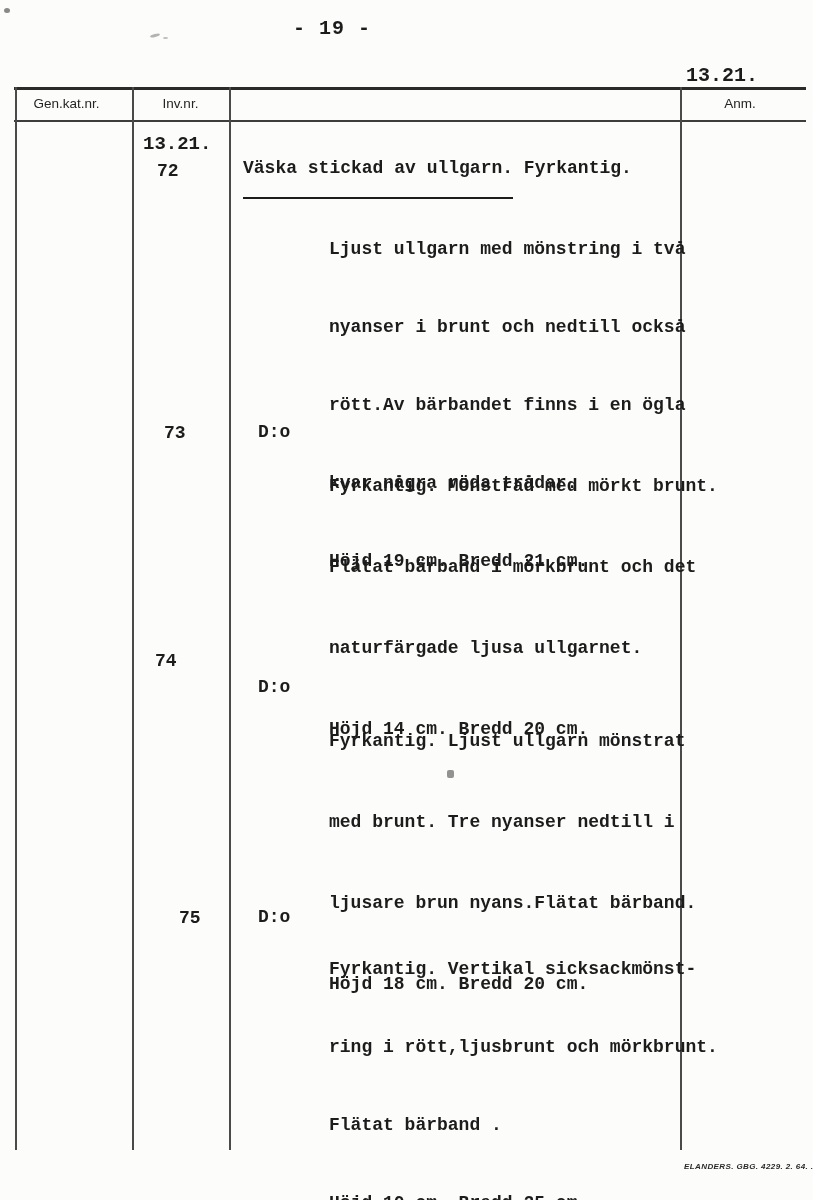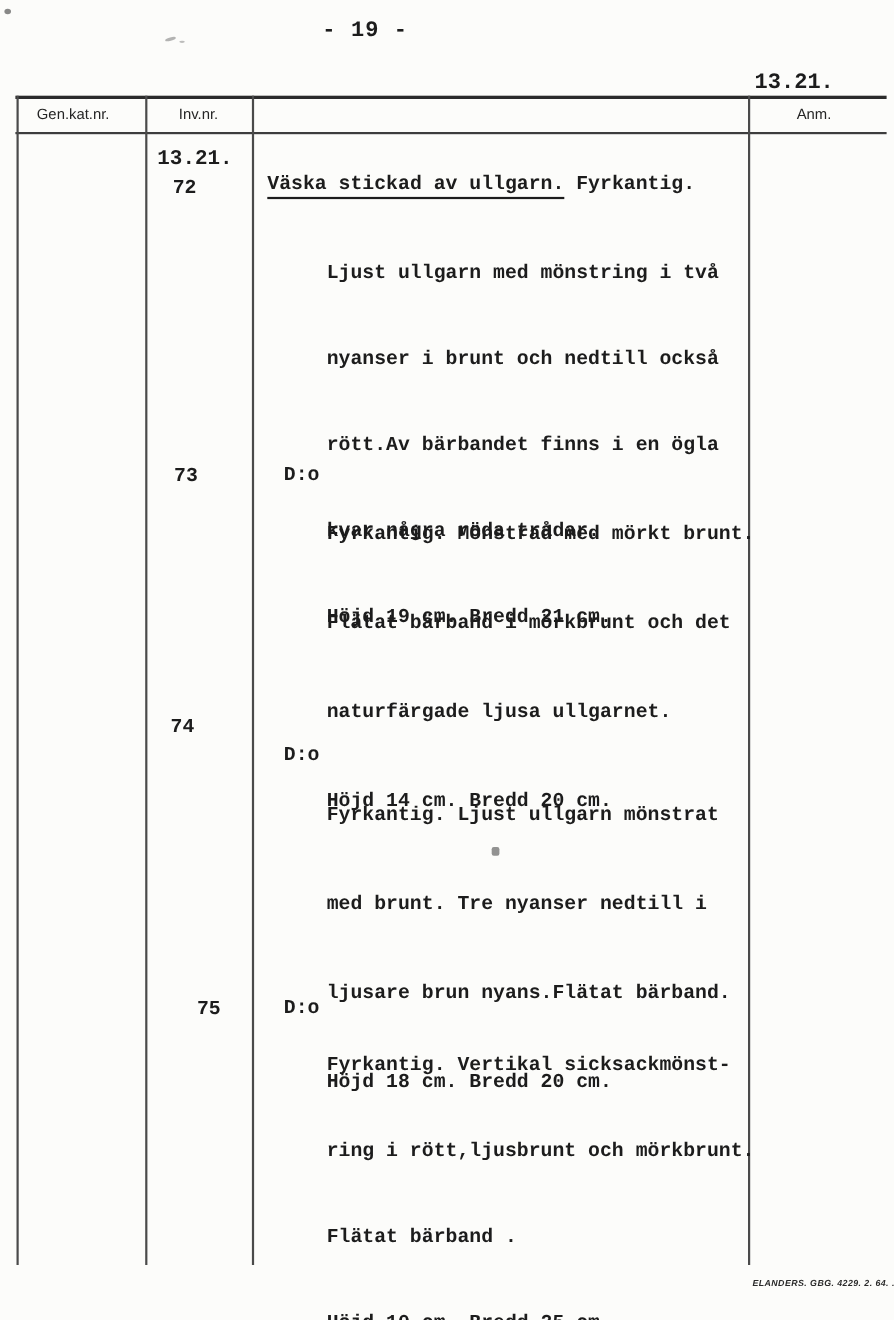--- a/index.html
+++ b/index.html
@@ -23,30 +23,30 @@
     color: #1c1c1c;
     font-size: 18px;
     line-height: 27px;
     white-space: pre;
   }
   .page-number { top: 15px; left: 293px; font-size: 20px; letter-spacing: 1px; }
   .section-code-top { top: 62px; left: 686px; font-size: 20px; }
   .group-code { top: 131px; left: 143px; font-size: 19px; }
   .inv-nr { width: 60px; }
   .inv-72 { top: 158px; left: 157px; }
-  .inv-73 { top: 420px; left: 139px; text-align: center; }
+  .inv-73 { top: 420px; left: 164px; }
   .inv-74 { top: 648px; left: 155px; }
   .inv-75 { top: 905px; left: 155px; margin-left: 24px; }
   .entry-heading { top: 155px; left: 243px; }
   .underlined {
     border-bottom: 2px solid #1c1c1c;
-    padding-bottom: 1px;
+    padding-bottom: 19px;
     font-family: Liberation Mono, monospace;
   }
-  .body-block div { white-space: pre; }
+  .body-block div { white-space: pre; margin-left: 32px; }
   .body-72 { top: 184px; left: 297px; line-height: 26px; }
   .body-73 { top: 419px; left: 297px; line-height: 27px; }
   .body-74 { top: 674px; left: 297px; line-height: 27px; }
   .body-75 { top: 904px; left: 297px; line-height: 26px; }
   .ditto-73 { top: 419px; left: 258px; }
   .ditto-74 { top: 674px; left: 258px; }
   .ditto-75 { top: 904px; left: 258px; }
   
   .rule { position: absolute; background: #343434; }
   .rule-top    { left: 14px; top: 87px;  width: 792px; height: 3px; background:#2b2b2b; }

